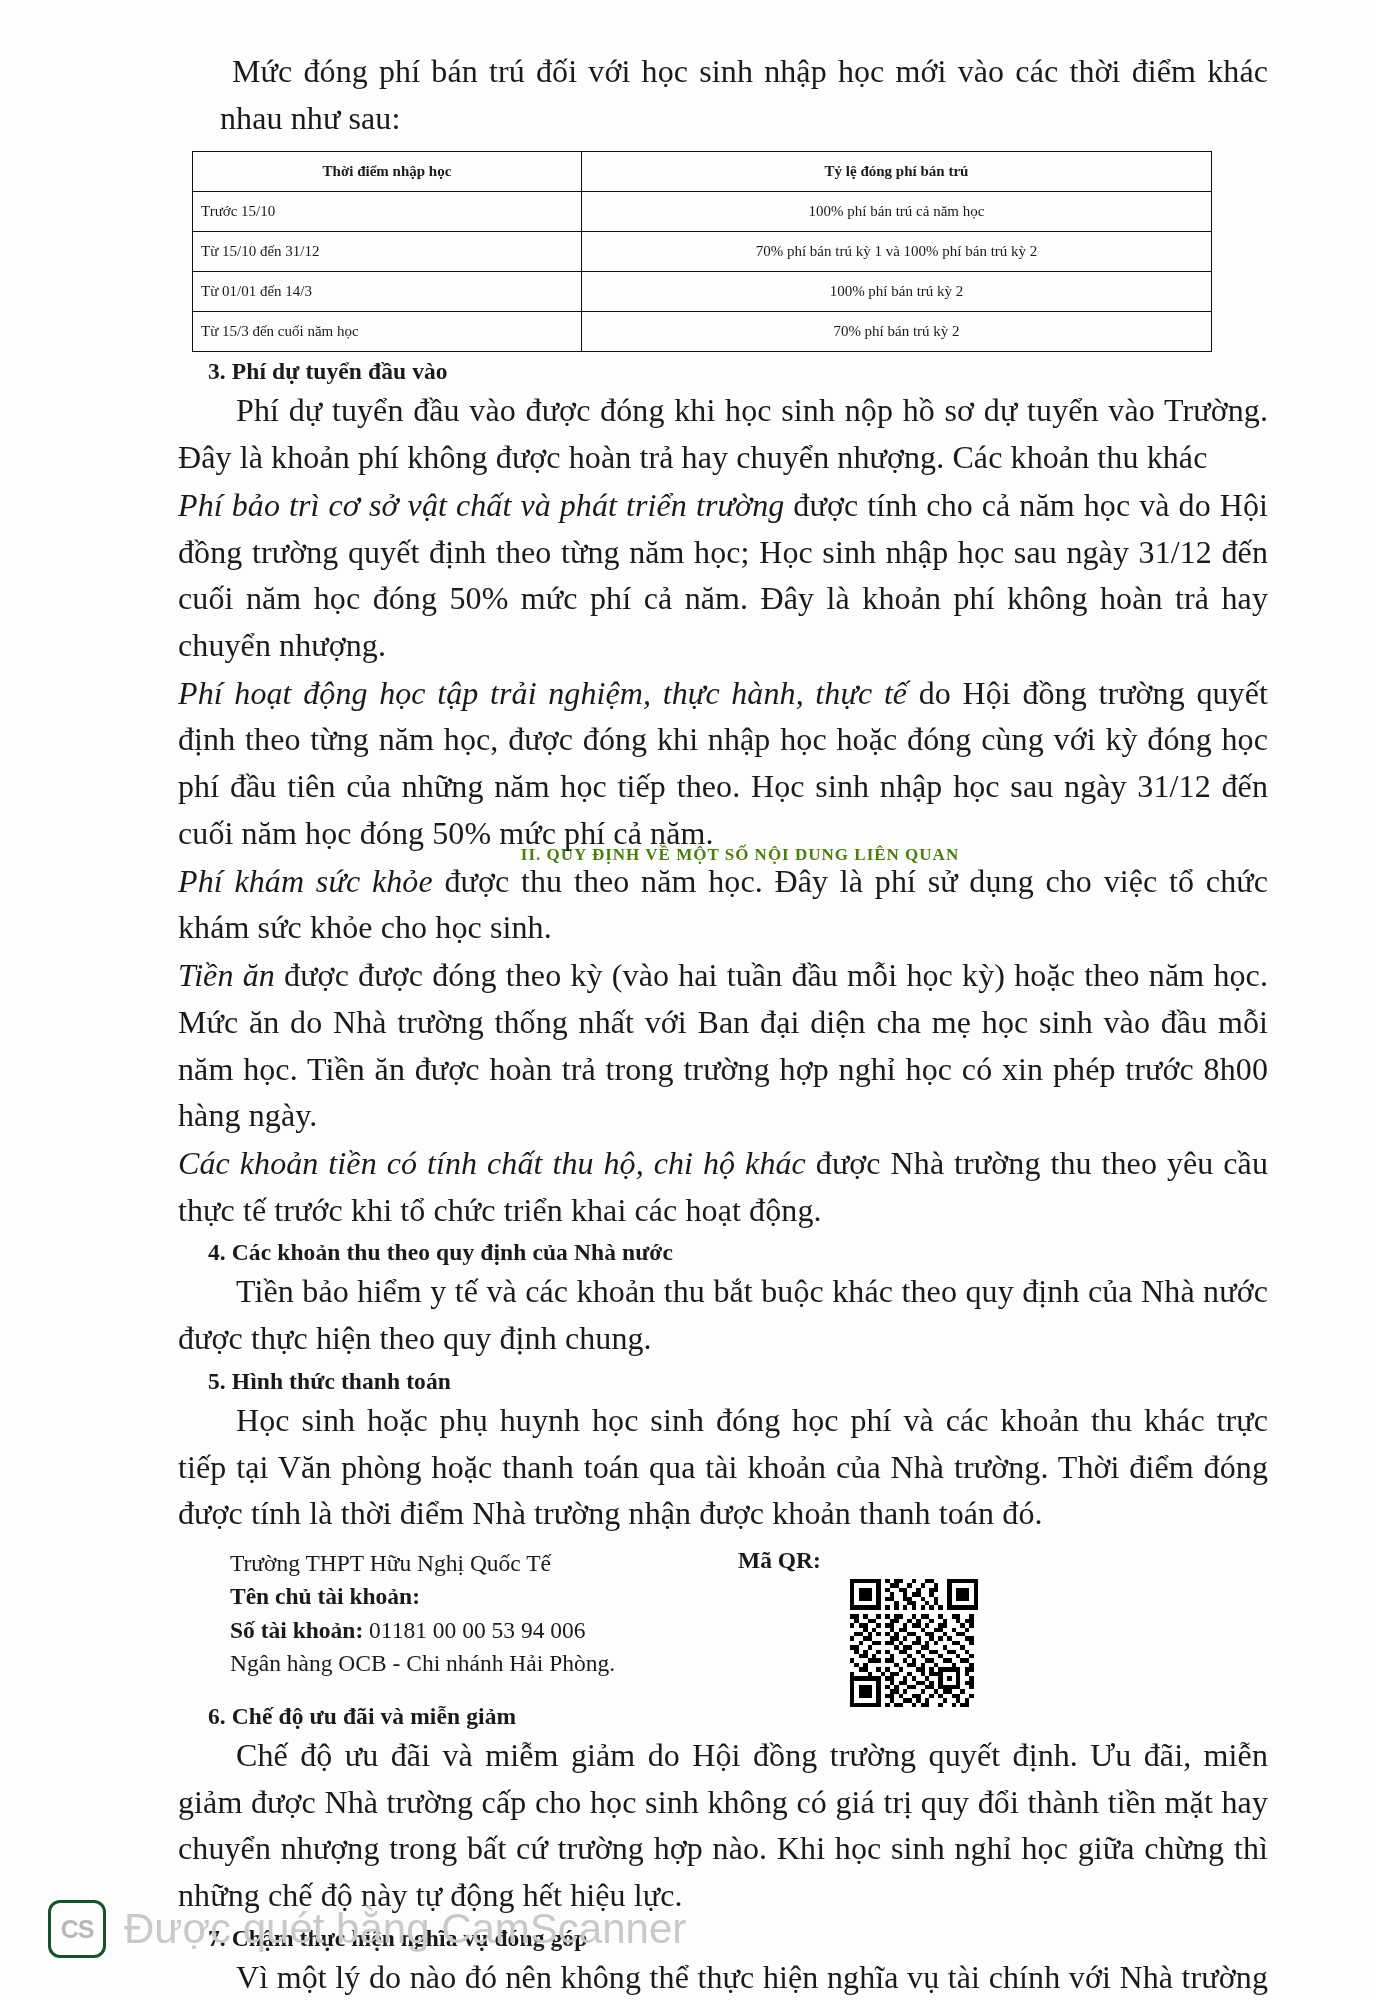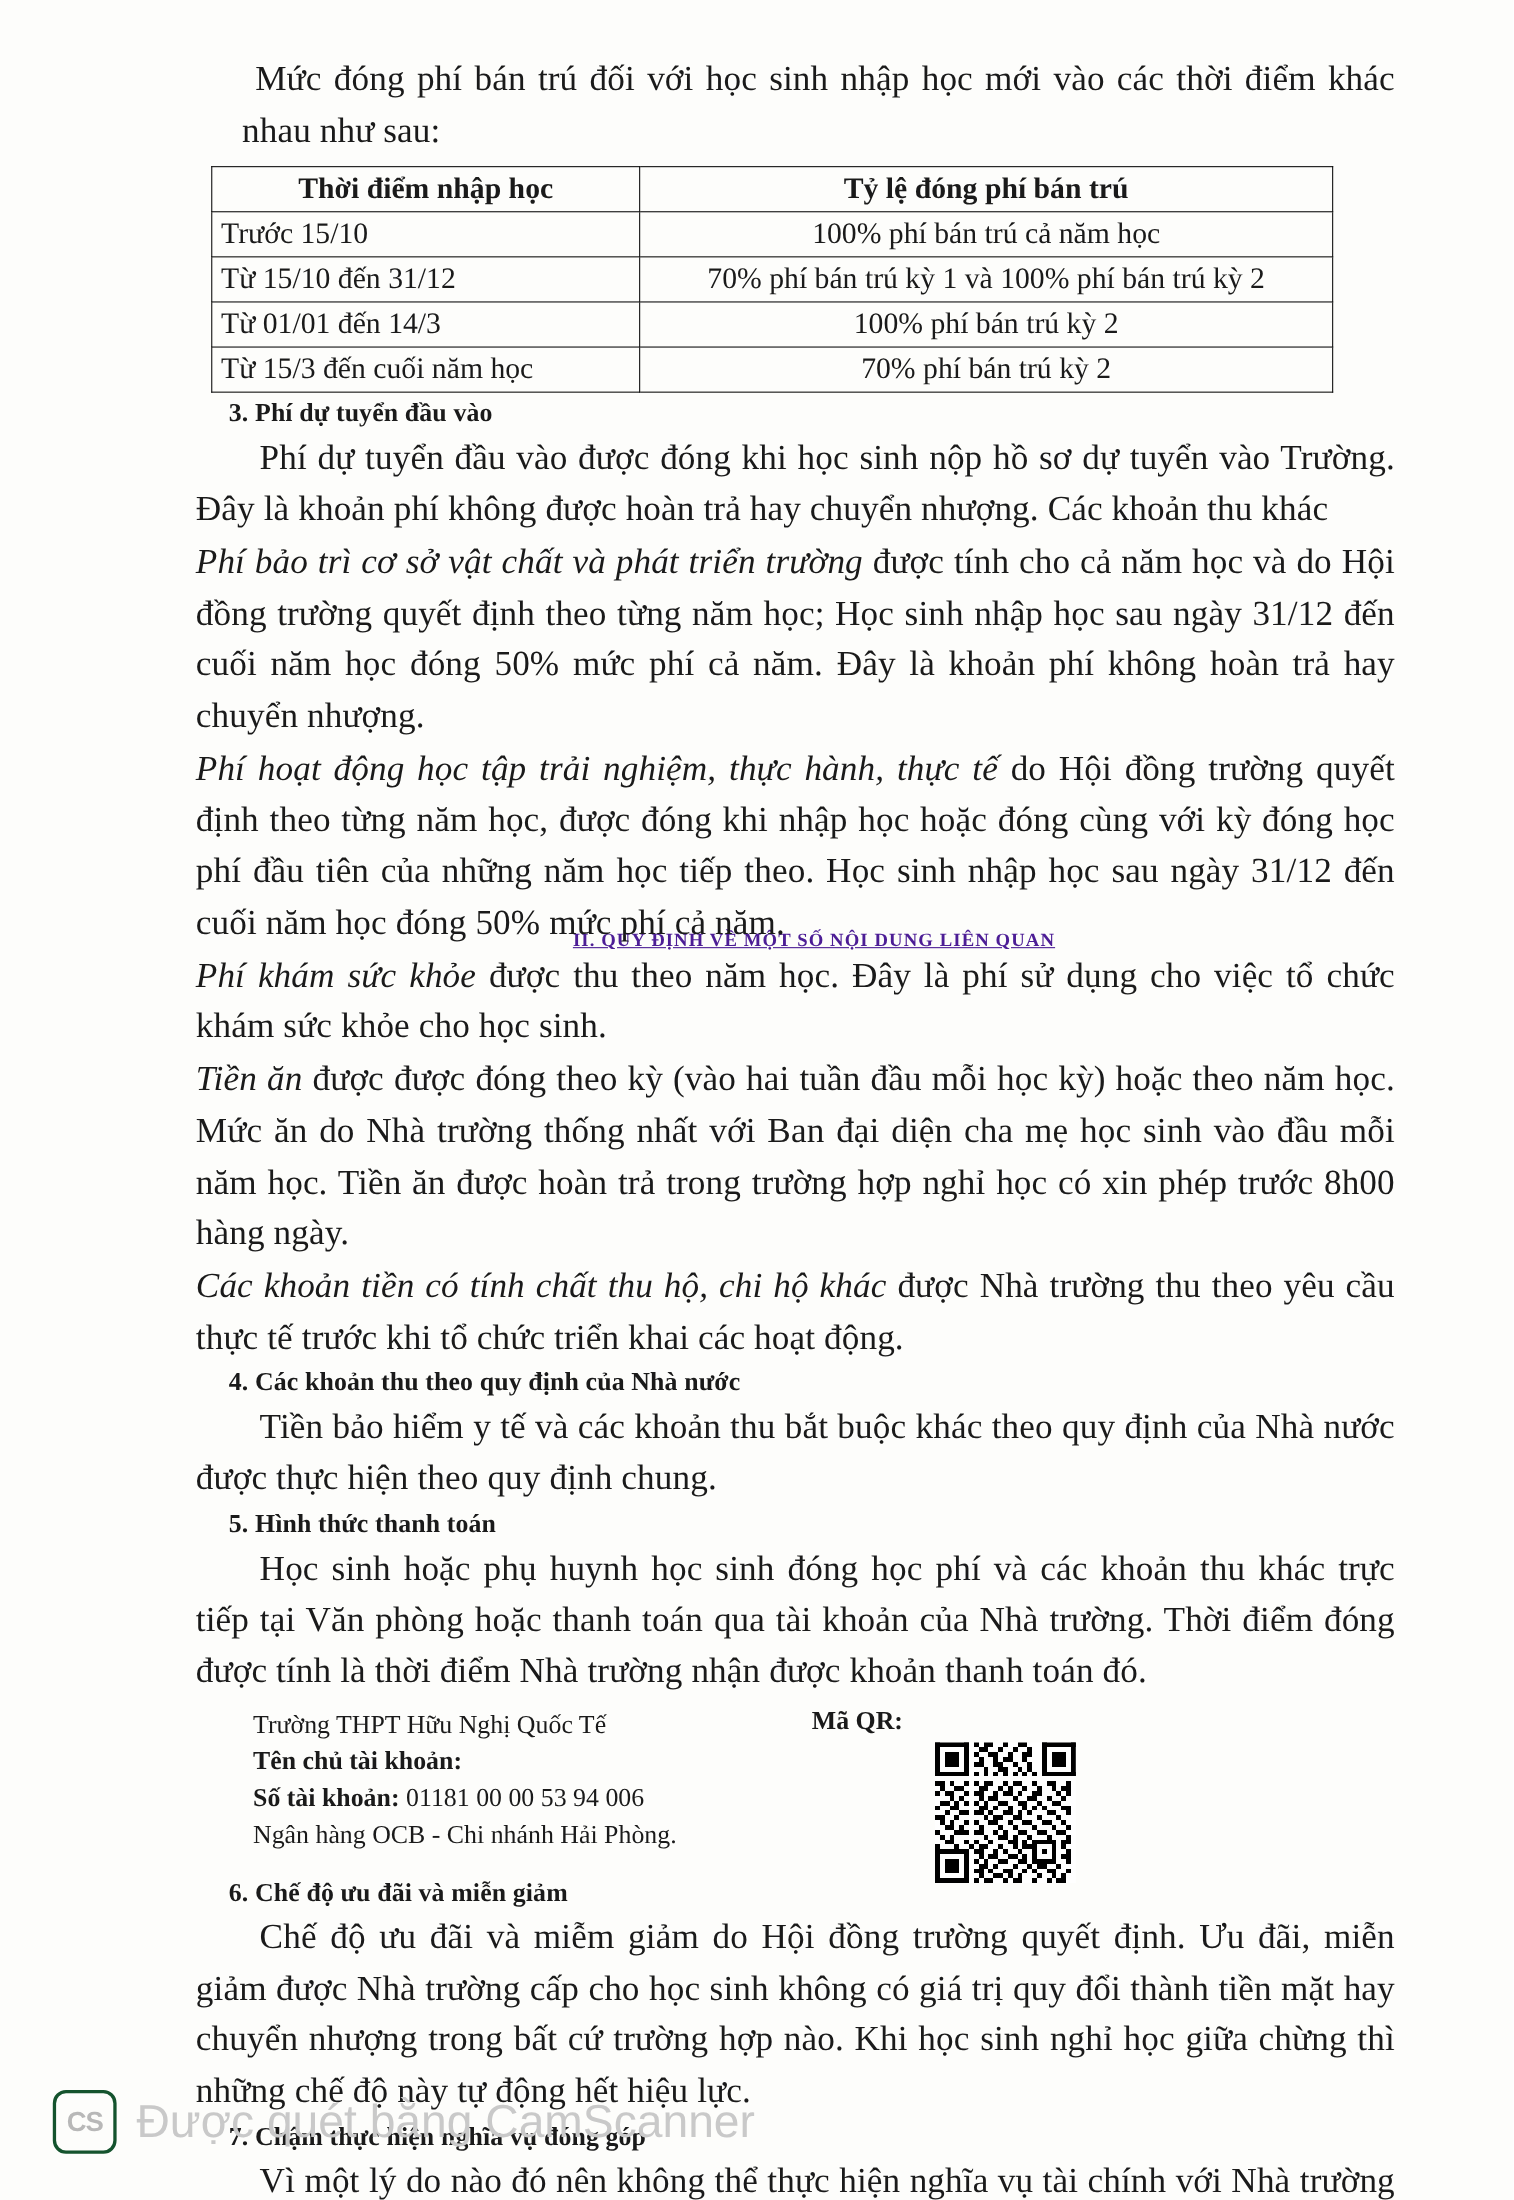--- a/index.html
+++ b/index.html
@@ -48,21 +48,21 @@
     padding-left: 30px;
     letter-spacing: 0.1px;
   }
   .ital {
     font-style: italic;
   }
   table.fee {
     border-collapse: collapse;
     width: 1020px;
     margin: 4px 0 6px 14px;
-    font-size: 27px;
+    font-size: 15px;
   }
   table.fee td, table.fee th {
     border: 1.6px solid #111;
     padding: 4px 8px 5px 8px;
     height: 30px;
   }
   table.fee th {
     font-weight: bold;
     text-align: center;
   }
@@ -102,26 +102,25 @@
   }
   .qr-box svg {
     display: block;
   }
   .ghost {
     position: absolute;
     left: 430px;
     top: 845px;
     width: 620px;
     font-size: 17px;
-    color: #4c1d95;
+    color: #4d7c0f;
     letter-spacing: 1px;
     text-align: center;
     font-weight: bold;
     pointer-events: none;
-    text-decoration: underline;
   }
   .watermark {
     position: absolute;
     left: 48px;
     bottom: 42px;
     display: flex;
     align-items: center;
     gap: 18px;
   }
   .cs-badge {

